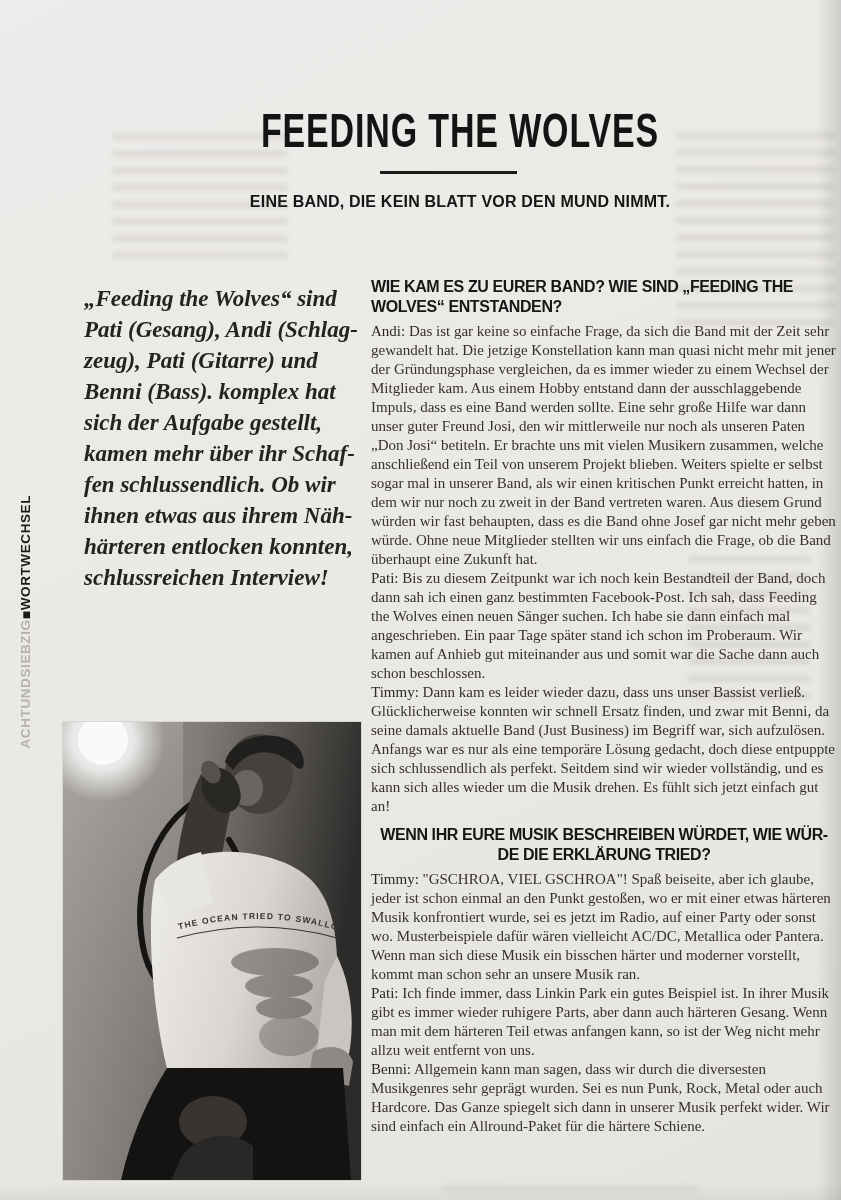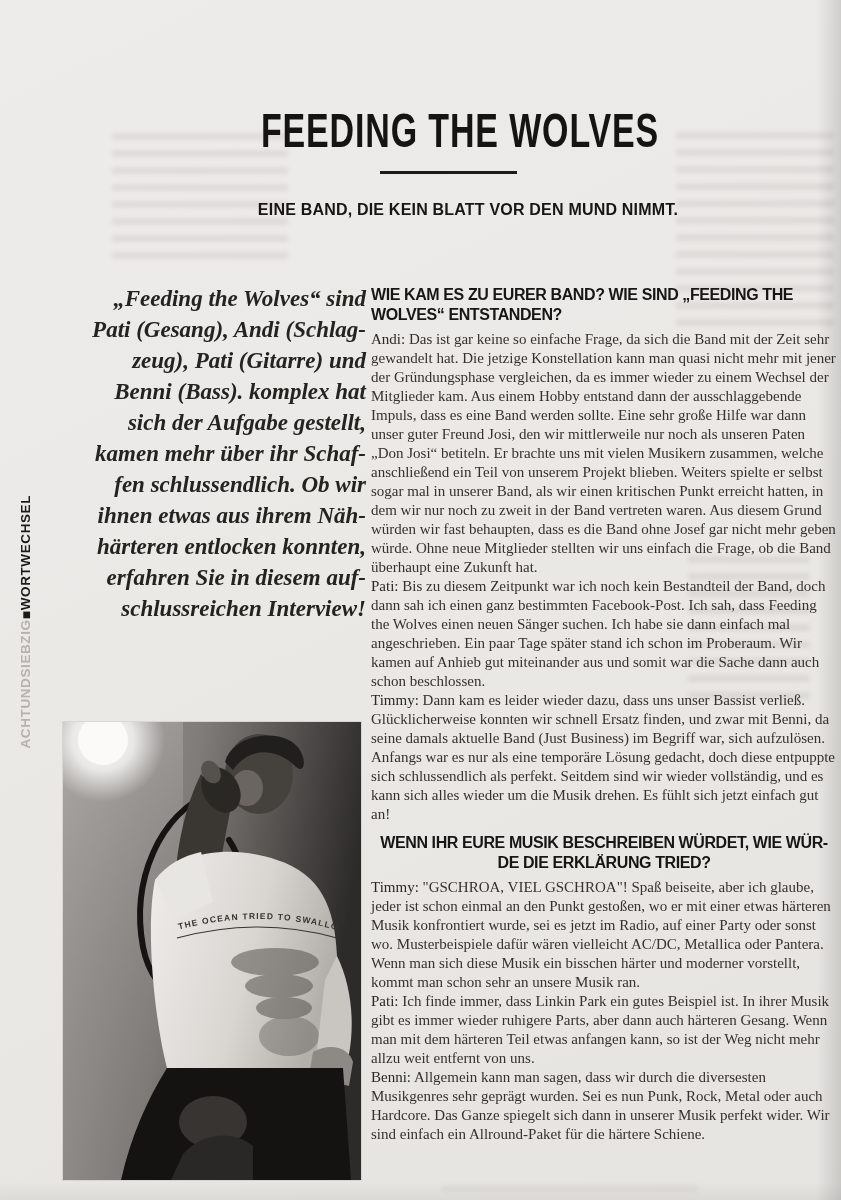--- a/index.html
+++ b/index.html
@@ -41,39 +41,39 @@
   .title{
     position:absolute;left:180px;top:103px;width:560px;text-align:center;
     font-family:"Liberation Sans",sans-serif;font-weight:bold;font-size:40px;
     letter-spacing:1px;color:#151413;white-space:nowrap;
     transform:scale(0.85,1.22);transform-origin:50% 0;margin:0;
   }
   .rule{position:absolute;left:380px;top:171px;width:137px;height:2.5px;background:#1c1b1a;}
   .subtitle{
     position:absolute;left:180px;top:193px;width:560px;text-align:center;
     font-family:"Liberation Sans",sans-serif;font-weight:bold;font-size:16px;
-    letter-spacing:.2px;color:#171615;margin:8px;white-space:nowrap;
+    letter-spacing:.2px;color:#171615;margin:0;white-space:nowrap;
   }
 
   .intro{
-    position:absolute;left:84px;top:283px;width:282px;text-align:right;
+    position:absolute;left:84px;top:283px;width:282px;text-align:left;
     font-family:"Liberation Serif",serif;font-style:italic;font-weight:bold;
     font-size:23px;line-height:31px;color:#242320;
   }
 
   .photo{
     position:absolute;left:63px;top:722px;width:298px;height:458px;margin:0;
     box-shadow:0 0 0 1px rgba(0,0,0,0.08);
   }
 
   .col{position:absolute;left:371px;top:277px;width:466px;color:#35312c;}
   .qh{
     font-family:"Liberation Sans",sans-serif;font-weight:bold;
     font-size:16px;line-height:20px;letter-spacing:-0.4px;color:#171614;
-    margin:8px 0 5px 0;white-space:nowrap;
+    margin:0 0 5px 0;white-space:nowrap;
   }
   .qh.second{margin-top:9px;text-align:center;}
   .ans{margin:0;font-size:15px;line-height:19px;text-align:left;}
   .spk{font-weight:normal;color:#2b2823;}
 </style>
 </head>
 <body>
 
 <div class="page">
 
@@ -95,21 +95,20 @@
   <div class="intro">
     <div>„Feeding the Wolves“ sind</div>
     <div>Pati (Gesang), Andi (Schlag-</div>
     <div>zeug), Pati (Gitarre) und</div>
     <div>Benni (Bass). komplex hat</div>
     <div>sich der Aufgabe gestellt,</div>
     <div>kamen mehr über ihr Schaf-</div>
     <div>fen schlussendlich. Ob wir</div>
     <div>ihnen etwas aus ihrem Näh-</div>
     <div>härteren entlocken konnten,</div>
-    <div>erfahren Sie in diesem auf-</div>
     <div>schlussreichen Interview!</div>
   </div>
 
   <figure class="photo">
     <svg viewBox="0 0 298 458" width="298" height="458">
       <defs>
         <linearGradient id="pbg" x1="0" y1="0" x2="1" y2="0.25">
           <stop offset="0" stop-color="#a5a29f"></stop>
           <stop offset="0.45" stop-color="#7e7b78"></stop>
           <stop offset="1" stop-color="#2d2b29"></stop>

